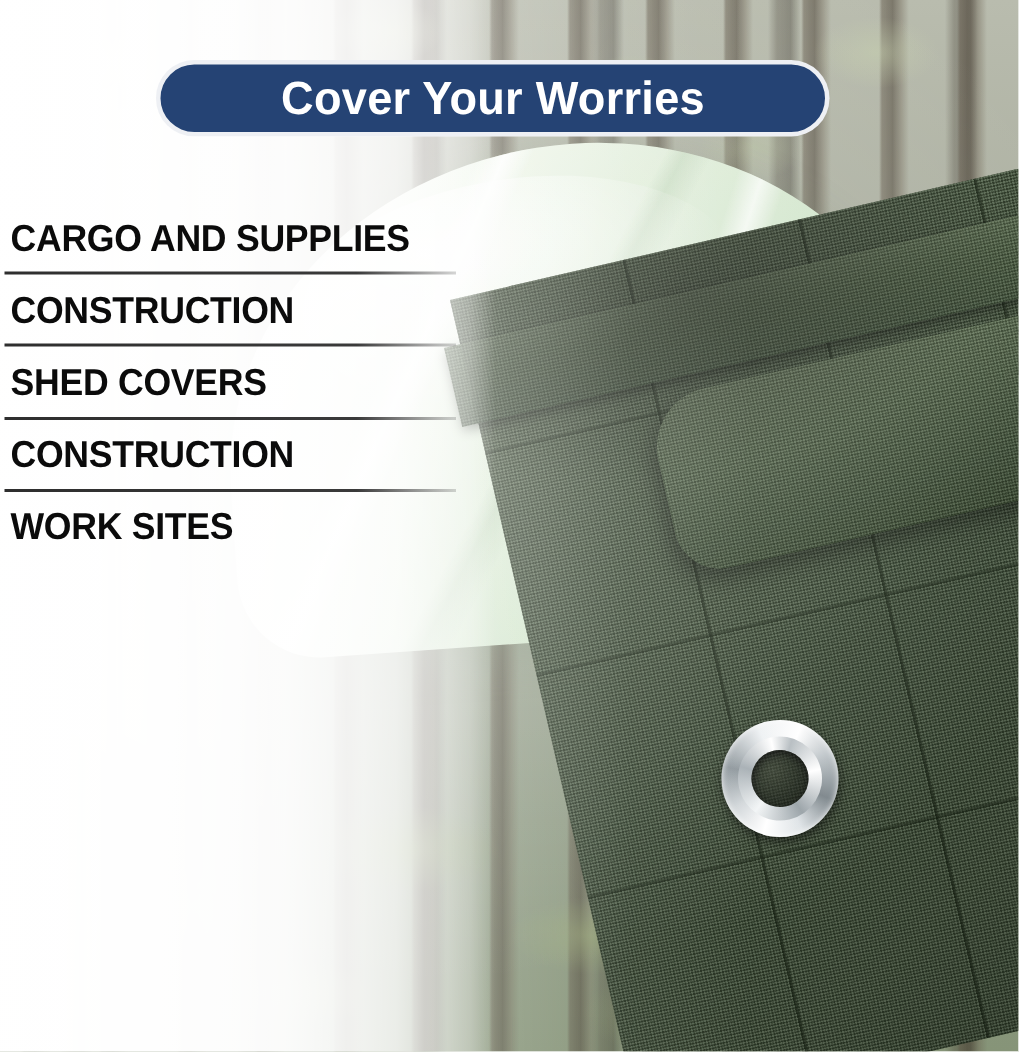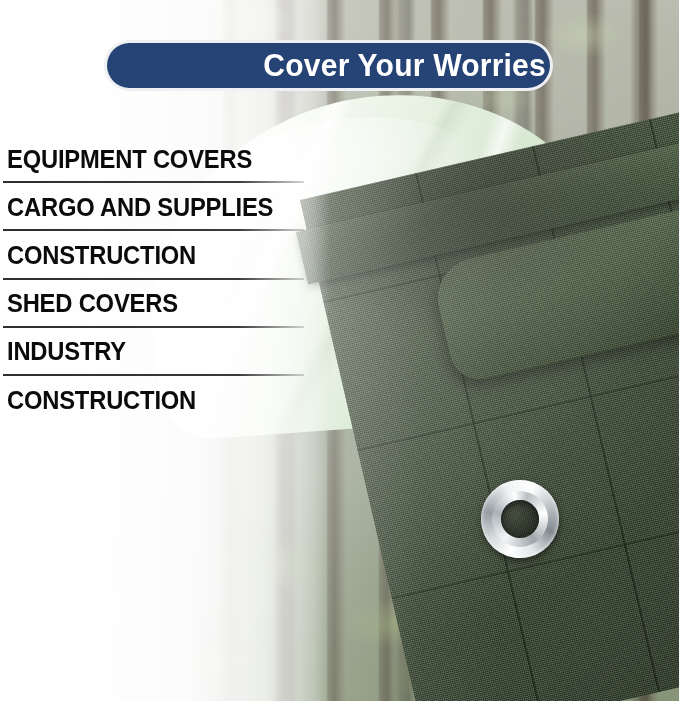--- a/index.html
+++ b/index.html
@@ -307,21 +307,21 @@
     left: 104px;
     top: 40px;
     width: 449px;
     height: 51px;
     border-radius: 26px;
     background: #254374;
     border: 3px solid rgba(255,255,255,0.92);
     box-sizing: border-box;
     display: flex;
     align-items: center;
-    justify-content: flex-end;
+    justify-content: center;
   }
   .banner-text {
     color: #ffffff;
     font-family: "Liberation Sans", sans-serif;
     font-size: 31px;
     font-weight: bold;
     letter-spacing: 0.2px;
     white-space: nowrap;
     transform: scaleX(0.97);
   }
@@ -405,32 +405,29 @@
   <div class="bg-layer forest-vignette"></div>
 
   <div class="text-wash"></div>
 
   <div class="banner">
     <span class="banner-text">Cover Your Worries</span>
   </div>
 
   <ul class="feature-list">
     <li class="feature-item">
-      <span class="feature-label">EQUIPMENT COVERS</span>
-    </li>
-    <li class="feature-item">
       <span class="feature-label">CARGO AND SUPPLIES</span>
     </li>
     <li class="feature-item">
       <span class="feature-label">CONSTRUCTION</span>
     </li>
     <li class="feature-item">
       <span class="feature-label">SHED COVERS</span>
     </li>
     <li class="feature-item">
-      <span class="feature-label">INDUSTRY</span>
+      <span class="feature-label">CONSTRUCTION</span>
     </li>
     <li class="feature-item">
-      <span class="feature-label">CONSTRUCTION</span>
+      <span class="feature-label">WORK SITES</span>
     </li>
   </ul>
 
 </div>
 
 </body></html>

